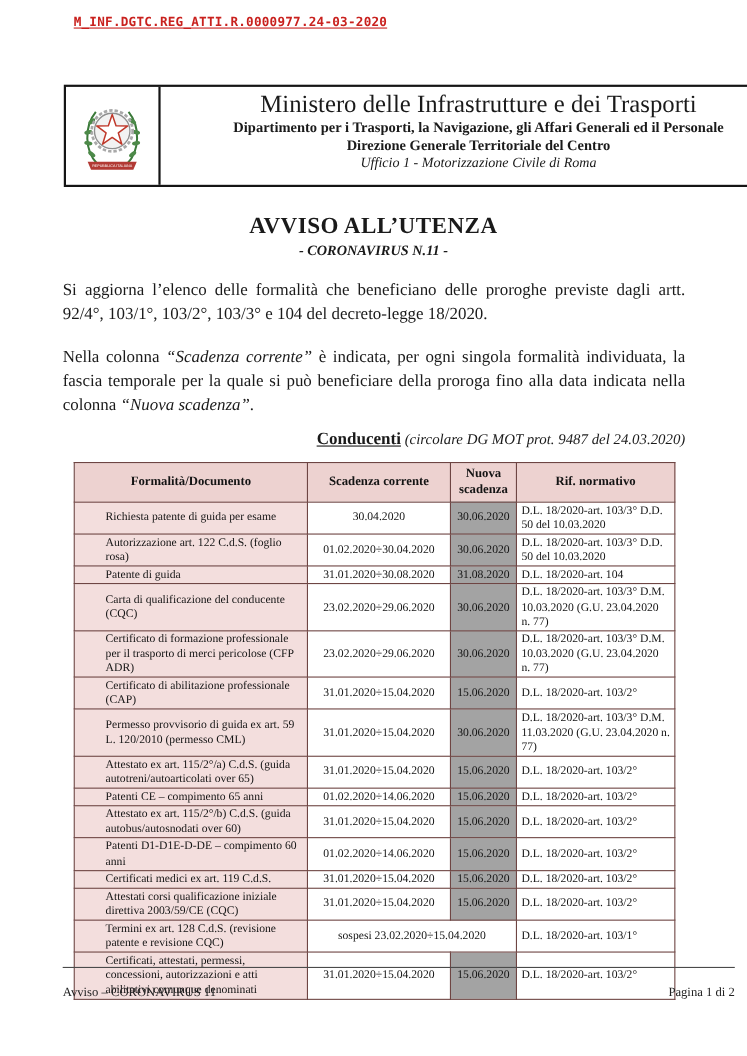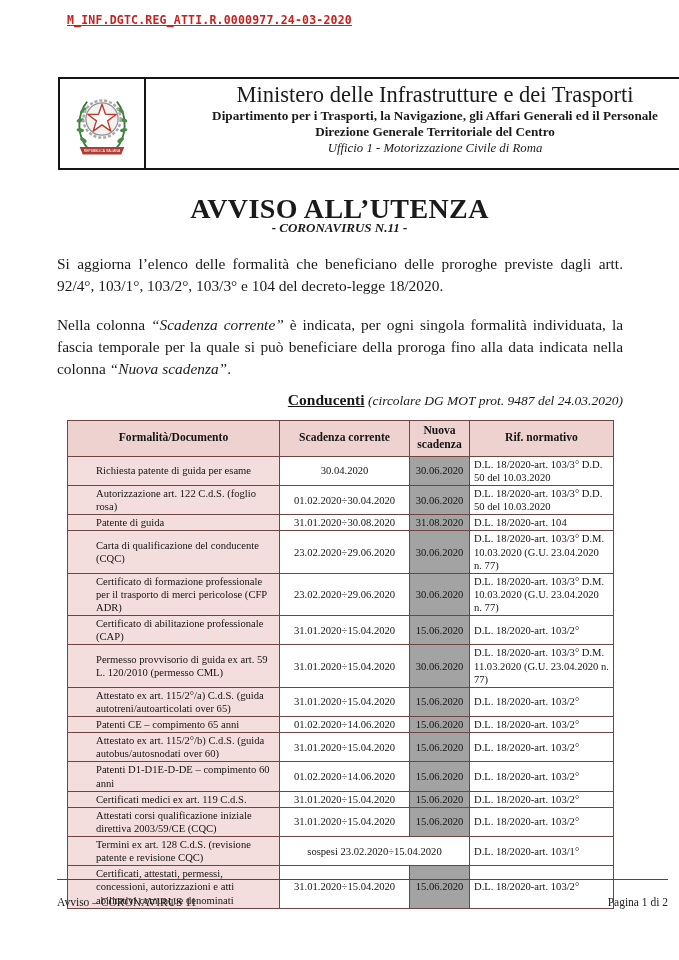--- a/index.html
+++ b/index.html
@@ -23,21 +23,21 @@
   .hdr-emblem {
     width:86px; border-right:2px solid #151515;
     display:flex; align-items:center; justify-content:center;
   }
   .hdr-text { flex:1; text-align:center; padding-top:3px; }
   .ministry { font-size:22.5px; line-height:1.15; }
   .dept { font-size:13.2px; font-weight:bold; line-height:1.25; }
   .office { font-size:12.8px; font-style:italic; line-height:1.25; }
   .title {
     position:absolute; top:193px; left:0; width:100%; text-align:center;
-    font-size:28px; font-weight:bold; letter-spacing:0.4px;
+    font-size:21px; font-weight:bold; letter-spacing:0.4px;
   }
   .subtitle {
     position:absolute; top:220px; left:0; width:100%; text-align:center;
     font-size:13px; font-weight:bold; font-style:italic;
   }
   .paras {
     position:absolute; left:57px; top:253px; width:566px;
     font-size:15.4px; line-height:1.43; text-align:justify;
   }
   .paras p + p { margin-top:17px; }

